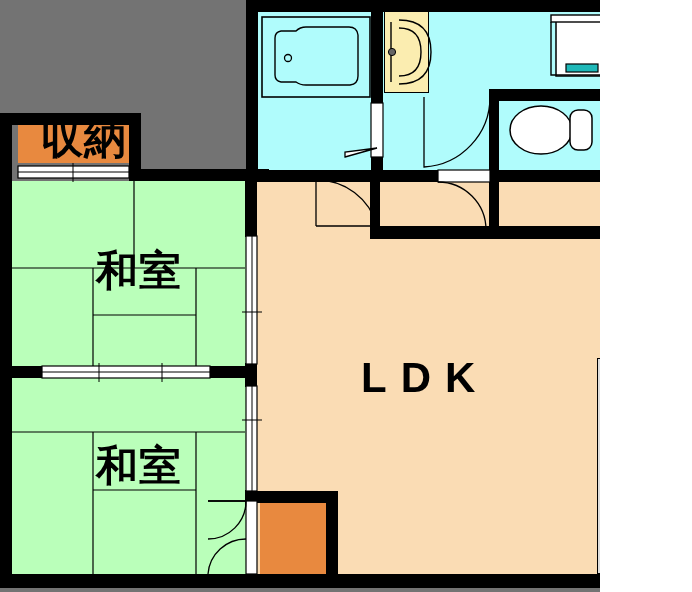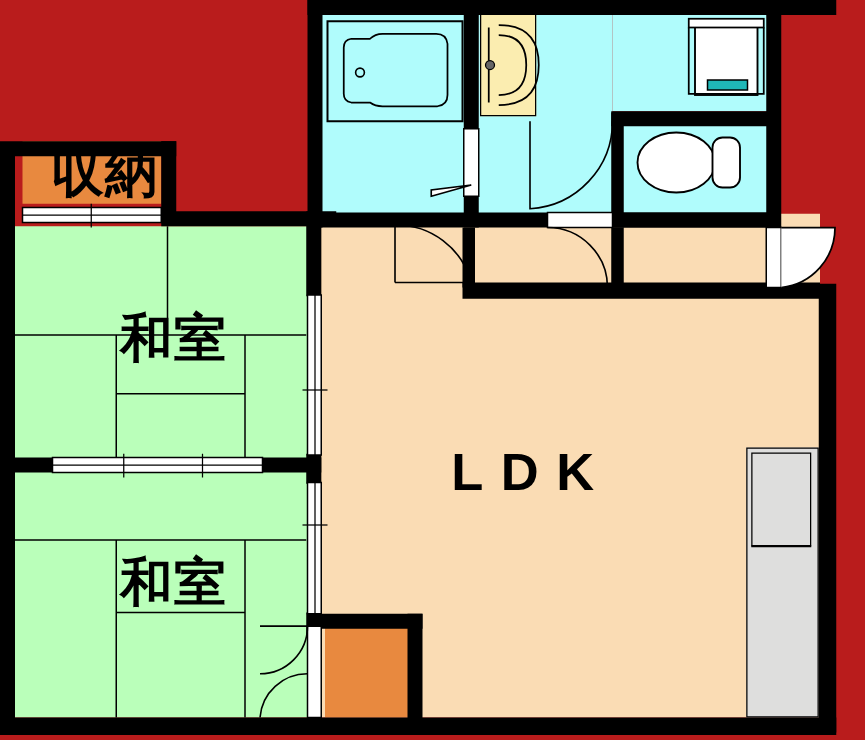--- a/index.html
+++ b/index.html
@@ -5,23 +5,23 @@
   html, body {
     margin: 0;
     padding: 0;
     background: #ffffff;
   }
   body {
     font-family: "Liberation Sans", sans-serif;
   }
   #floorplan {
     position: relative;
-    width: 692px;
+    width: 600px;
     height: 592px;
-    background: #b91c1c;
+    background: #737373;
     overflow: hidden;
   }
   
   .abs { position: absolute; box-sizing: border-box; }
 
   
   .wall { background: #000000; }
 
   
   .room { }

